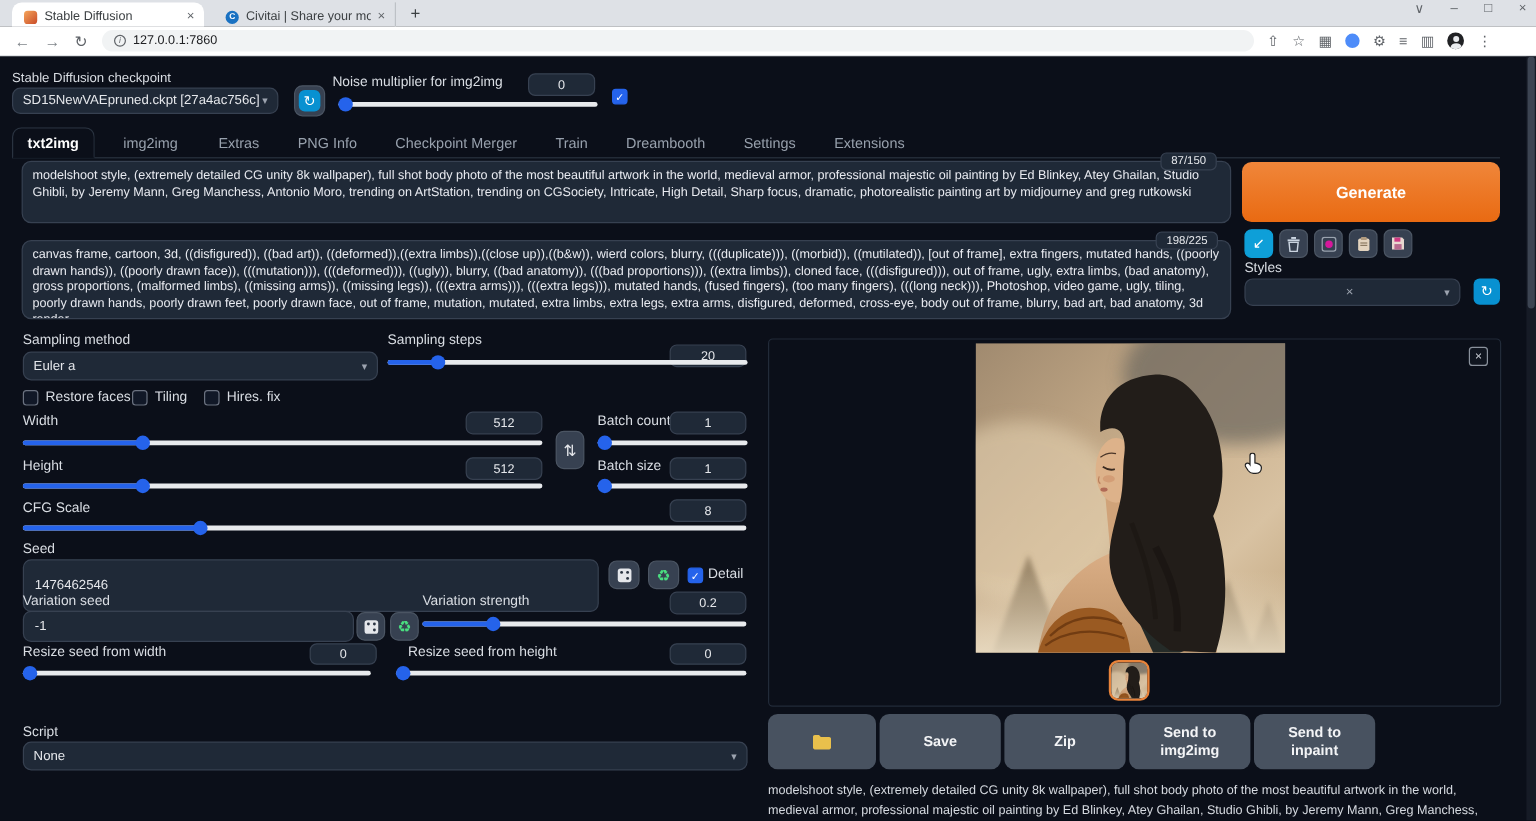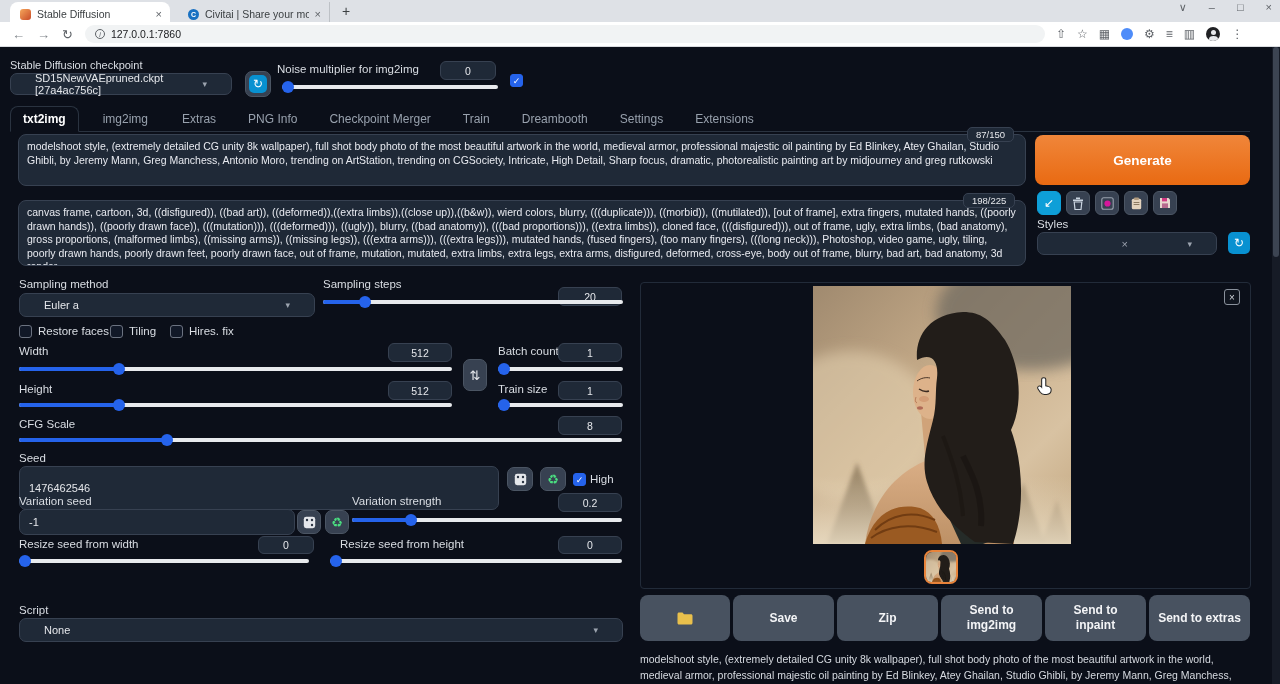--- a/index.html
+++ b/index.html
@@ -27,21 +27,21 @@
   .infoi { width:10px; height:10px; border:1px solid #5f6368; border-radius:50%; color:#5f6368; font-size:7px; display:flex; align-items:center; justify-content:center; font-style:italic; }
   .ticon { color:#5f6368; font-size:12px; margin-left:11px; }
   .bluedot { width:12px; height:12px; border-radius:50%; background:#4e8cf9; margin-left:11px; }
   .avatar { width:14px; height:14px; border-radius:50%; background:#202124; margin-left:11px; position:relative; overflow:hidden; }
   .avatar::before { content:""; position:absolute; left:4.5px; top:2.5px; width:5px; height:5px; border-radius:50%; background:#e8eaed; }
   .avatar::after { content:""; position:absolute; left:2.5px; top:8.5px; width:9px; height:6px; border-radius:50% 50% 0 0; background:#e8eaed; }
 
   
   .page { position:absolute; top:47px; left:0; width:1280px; height:637px; background:#0b0f19; color:#e5e7eb; overflow:hidden; }
   .lbl { position:absolute; font-size:11.5px; color:#d9dde3; white-space:nowrap; }
-  .select { position:absolute; background:#1f2937; border:1px solid #374151; border-radius:7px; display:flex; align-items:center; padding:0 24px; font-size:11px; color:#e5e7eb; }
+  .select { position:absolute; background:#1f2937; border:1px solid #374151; border-radius:7px; display:flex; align-items:center; padding:0 8px; font-size:11px; color:#e5e7eb; }
   .select .caret { margin-left:auto; color:#9ca3af; font-size:9px; }
   .numbox { position:absolute; background:#1f2937; border:1px solid #374151; border-radius:6px; font-size:10.5px; color:#e5e7eb; display:flex; align-items:center; justify-content:center; }
   .tinput { position:absolute; background:#1f2937; border:1px solid #374151; border-radius:7px; font-size:11px; color:#e5e7eb; display:flex; align-items:center; padding:0 9px; }
   .slider { position:absolute; height:12px; }
   .slider .track { position:absolute; left:0; right:0; top:4px; height:4px; background:#e8eaed; border-radius:2px; }
   .slider .fill { position:absolute; left:0; top:4px; height:4px; background:#2563eb; border-radius:2px; }
   .slider .thumb { position:absolute; top:0; width:12px; height:12px; border-radius:50%; background:#2563eb; }
   .chk { position:absolute; width:13px; height:13px; border:1px solid #6b7280; border-radius:3px; background:#111827; }
   .chk.on { background:#2563eb; border-color:#2563eb; color:#fff; font-size:9px; display:flex; align-items:center; justify-content:center; }
   .btn-sm { position:absolute; background:#374151; border:1px solid #4b5563; border-radius:7px; display:flex; align-items:center; justify-content:center; color:#e5e7eb; }
@@ -280,21 +280,21 @@
         <span>⇅</span>
       </div>
 
     <div class="lbl" style="left:19px; top:336px">Height</div>
     <div class="numbox" style="left:388px; top:334px; width:64px; height:19px">512</div>
     <div class="slider" style="left:19px; top:352px; width:433px">
       <div class="track"></div>
         <div class="fill" style="width:23%"></div>
         <div class="thumb" style="left:calc(23% - 6px)"></div>
     </div>
-    <div class="lbl" style="left:498px; top:336px">Train size</div>
+    <div class="lbl" style="left:498px; top:336px">Batch size</div>
     <div class="numbox" style="left:558px; top:334px; width:64px; height:19px">1</div>
     <div class="slider" style="left:498px; top:352px; width:125px">
       <div class="track"></div>
         <div class="fill" style="width:4%"></div>
         <div class="thumb" style="left:0"></div>
     </div>
 
     <div class="lbl" style="left:19px; top:371px">CFG Scale</div>
     <div class="numbox" style="left:558px; top:369px; width:64px; height:19px">8</div>
     <div class="slider" style="left:19px; top:387px; width:603px">
@@ -312,21 +312,21 @@
           <circle cx="9" cy="9" r="1.2" fill="#2b3442"></circle>
           <circle cx="9" cy="4" r="1.2" fill="#2b3442"></circle>
         </svg>
     </div>
     <div class="btn-sm" style="left:540px; top:420px; width:26px; height:24px">
       <span style="color:#4ade80; font-size:13px">♻</span>
     </div>
     <div class="chk on" style="left:573px; top:426px">
         <span>✓</span>
       </div>
-    <div class="lbl" style="left:590px; top:426px">High</div>
+    <div class="lbl" style="left:590px; top:426px">Detail</div>
 
     <div class="lbl" style="left:19px; top:448px">Variation seed</div>
     <div class="tinput" style="left:19px; top:462px; width:276px; height:26px">-1</div>
     <div class="btn-sm" style="left:297px; top:463px; width:24px; height:24px">
       <svg width="13" height="13" viewBox="0 0 13 13">
           <rect x="0.8" y="0.8" width="11.4" height="11.4" rx="2.4" fill="#e5e7eb"></rect>
           <circle cx="4" cy="4" r="1.2" fill="#2b3442"></circle>
           <circle cx="9" cy="9" r="1.2" fill="#2b3442"></circle>
           <circle cx="9" cy="4" r="1.2" fill="#2b3442"></circle>
         </svg>
@@ -388,23 +388,20 @@
         </div>
       <div class="bigbtn" style="width:101px">
           <span>Zip</span>
         </div>
       <div class="bigbtn" style="width:101px; padding:0 14px">
           <span>Send to img2img</span>
         </div>
       <div class="bigbtn" style="width:101px; padding:0 16px">
           <span>Send to inpaint</span>
         </div>
-      <div class="bigbtn" style="width:101px">
-          <span>Send to extras</span>
-        </div>
     </div>
 
     <div class="infotxt">modelshoot style, (extremely detailed CG unity 8k wallpaper), full shot body photo of the most beautiful artwork in the world, medieval armor, professional majestic oil painting by Ed Blinkey, Atey Ghailan, Studio Ghibli, by Jeremy Mann, Greg Manchess, Antonio Moro, trending on ArtStation, trending on</div>
 
     <div class="scrollbar">
         <div class="sthumb"></div>
       </div>
 
     <svg class="abs" style="left:1037px; top:330px; z-index:9" width="16" height="18" viewBox="0 0 12 14">
       <path d="M5,0.5 C5.9,0.5 6.6,1.2 6.6,2 L6.6,6.8 L8,7.1 C9.8,7.6 10.8,8.4 10.8,10 C10.8,12.3 9.4,13.6 7.2,13.6 L5.5,13.6 C4.1,13.6 3.1,13 2.3,11.9 L0.6,9.3 C0,8.4 0.3,7.5 1.1,7.1 C1.8,6.8 2.6,7 3.2,7.6 L3.4,7.9 L3.4,2 C3.4,1.2 4.1,0.5 5,0.5 Z" fill="#ffffff" stroke="#222" stroke-width="0.8"></path>

